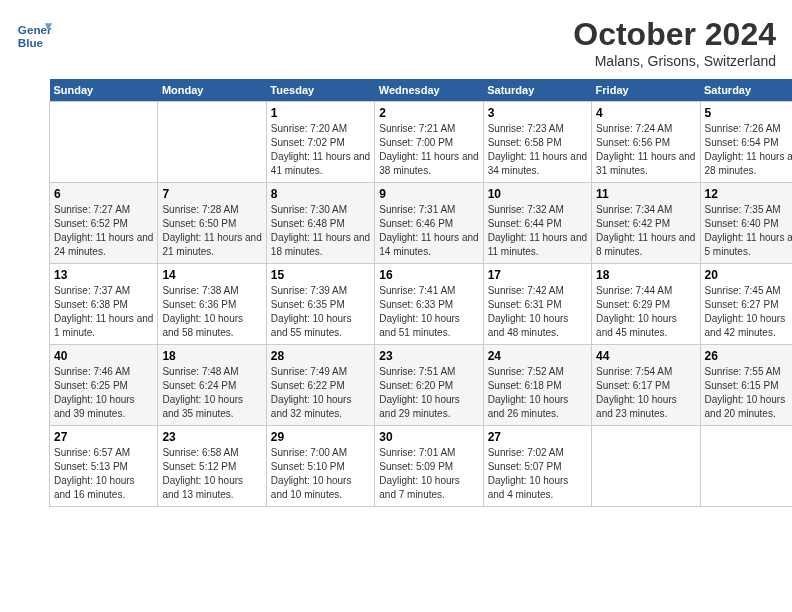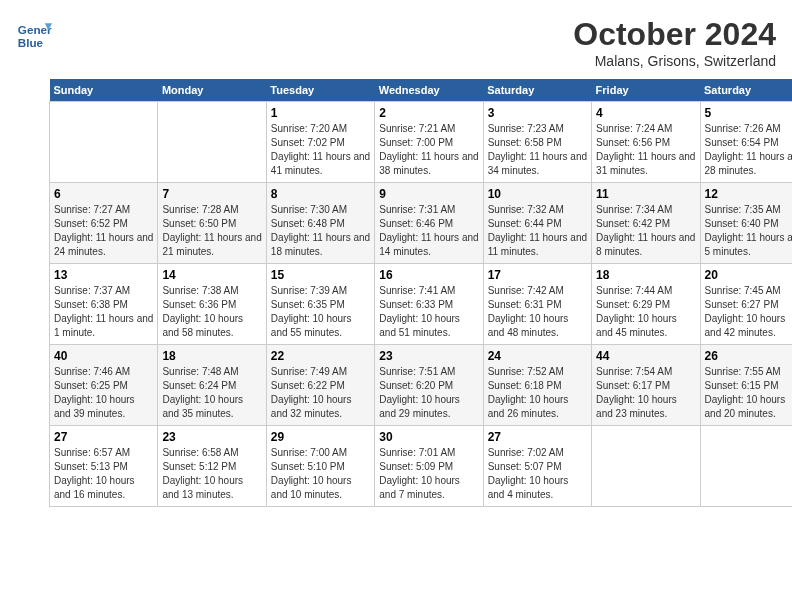--- a/index.html
+++ b/index.html
@@ -197,21 +197,21 @@
       <tr>
         <td>
           <div class="day-num">40</div>
           <div class="day-info">Sunrise: 7:46 AM<br>Sunset: 6:25 PM<br>Daylight: 10 hours and 39 minutes.</div>
         </td>
         <td>
           <div class="day-num">18</div>
           <div class="day-info">Sunrise: 7:48 AM<br>Sunset: 6:24 PM<br>Daylight: 10 hours and 35 minutes.</div>
         </td>
         <td>
-          <div class="day-num">22</div>
+          <div class="day-num">28</div>
           <div class="day-info">Sunrise: 7:49 AM<br>Sunset: 6:22 PM<br>Daylight: 10 hours and 32 minutes.</div>
         </td>
         <td>
           <div class="day-num">23</div>
           <div class="day-info">Sunrise: 7:51 AM<br>Sunset: 6:20 PM<br>Daylight: 10 hours and 29 minutes.</div>
         </td>
         <td>
           <div class="day-num">24</div>
           <div class="day-info">Sunrise: 7:52 AM<br>Sunset: 6:18 PM<br>Daylight: 10 hours and 26 minutes.</div>
         </td>

